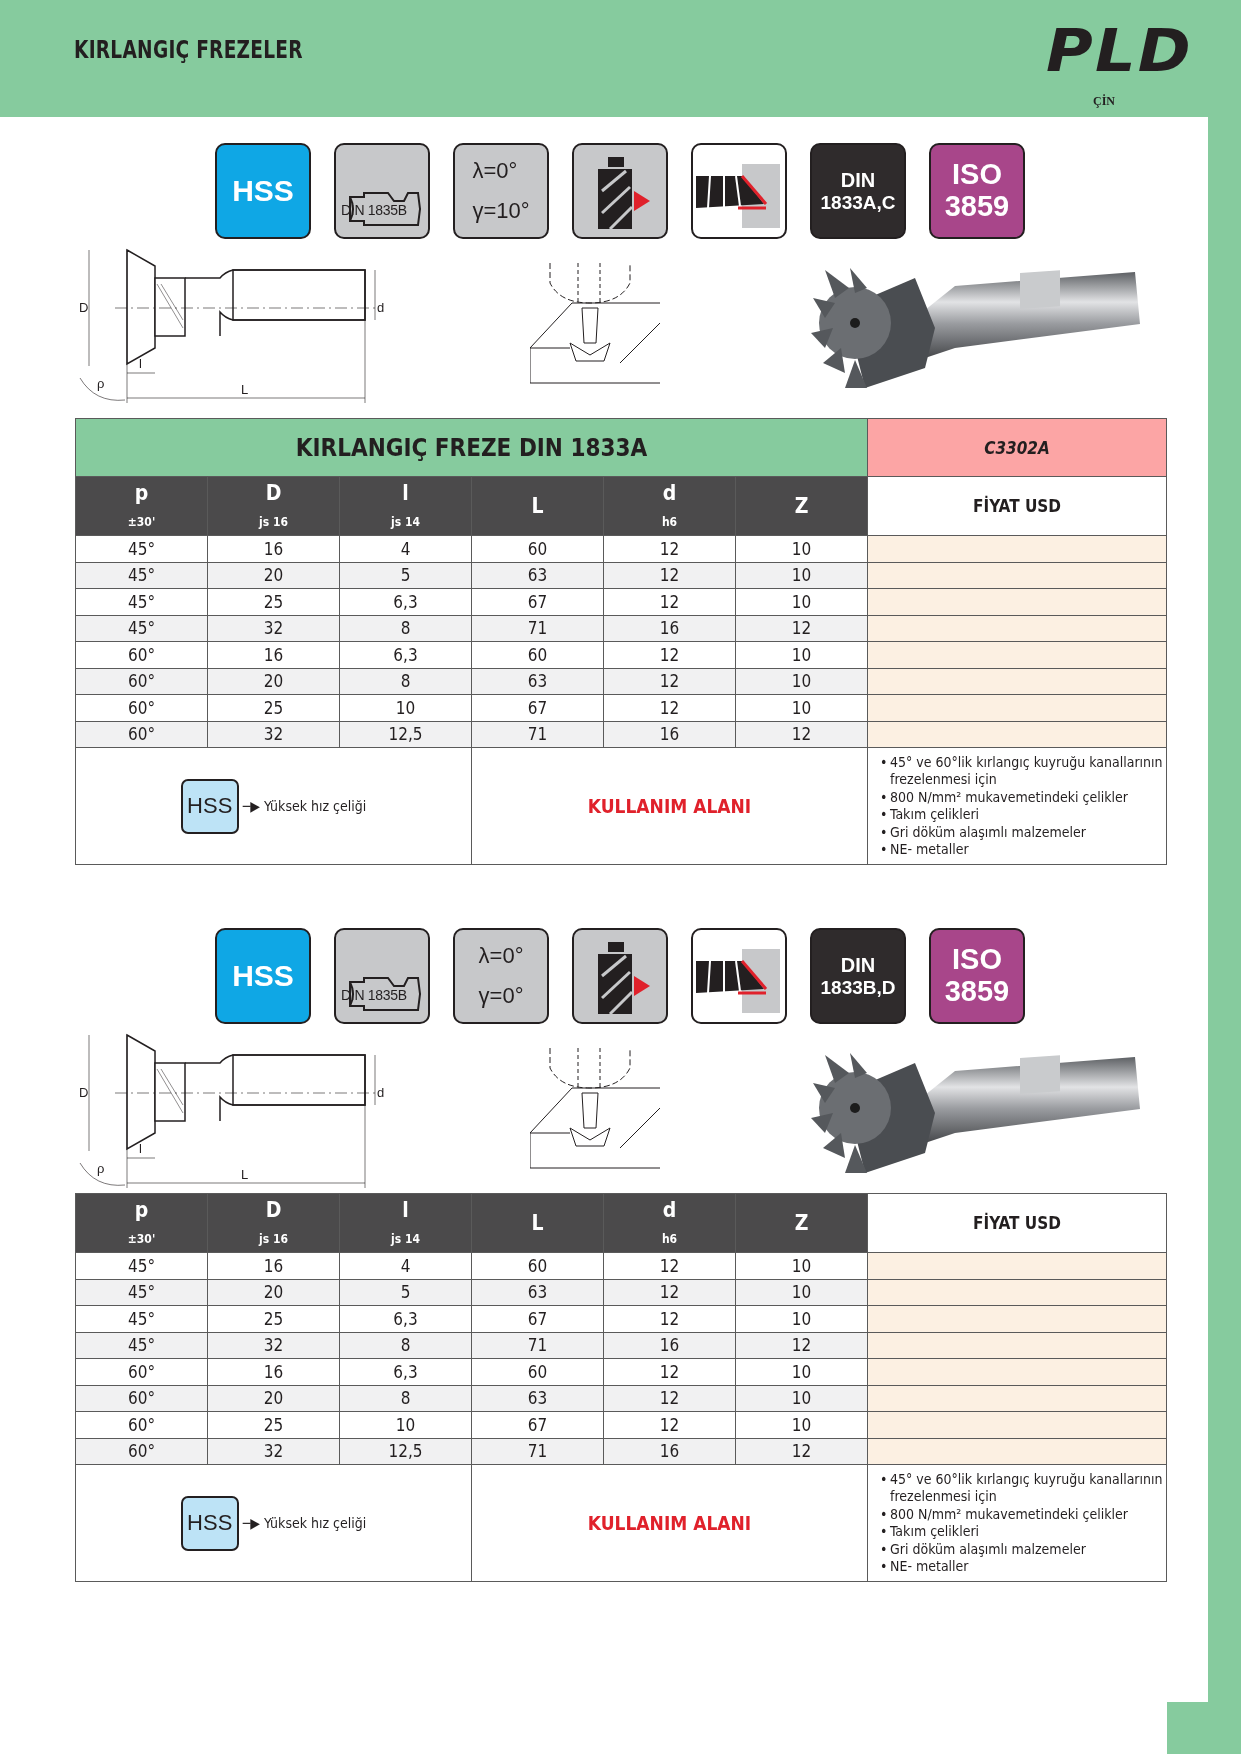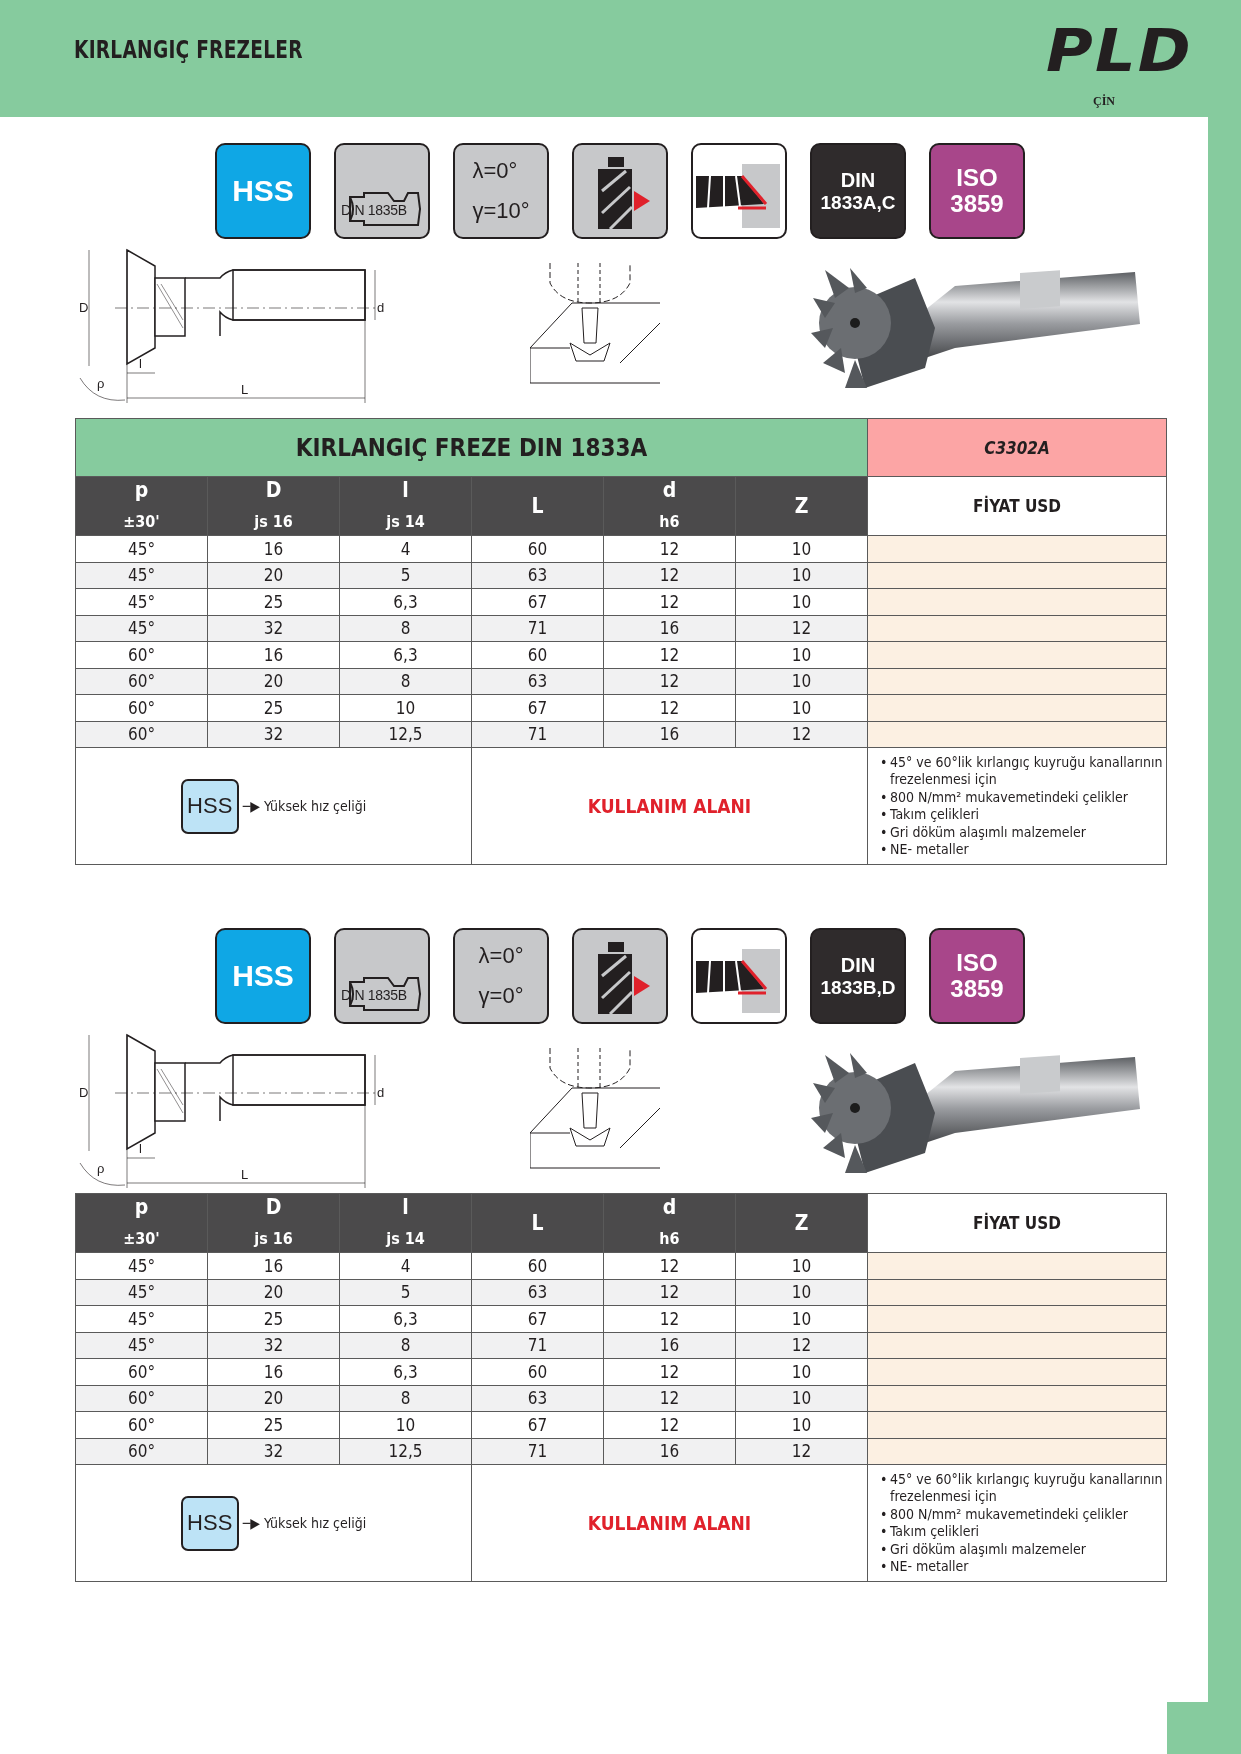--- a/index.html
+++ b/index.html
@@ -14,36 +14,36 @@
   .brand-logo { position: absolute; left: 1046px; top: 22px; font-size: 58px; font-weight: bold; font-style: italic; letter-spacing: 2px; color: #231f20; font-family: "DejaVu Sans", sans-serif; line-height: 1; transform: scaleX(1.1); transform-origin: left; }
   .brand-country { position: absolute; left: 1093px; top: 94px; font-size: 12px; font-weight: bold; color: #231f20; font-family: Liberation Serif, serif; }
 
   .section { position: absolute; left: 0; width: 1241px; }
   .icons-row { position: absolute; left: 215px; top: 0; height: 96px; display: flex; gap: 23px; }
   .icon-tile { width: 96px; height: 96px; border: 2px solid #231f20; border-radius: 10px; position: relative; display: flex; align-items: center; justify-content: center; flex-direction: column; font-family: "Liberation Sans", sans-serif; overflow: hidden; }
   .tile-hss { background: #0fa7e5; color: #fff; font-size: 30px; font-weight: bold; }
   .tile-gray { background: #c7c8ca; color: #231f20; }
   .tile-white { background: #fff; }
   .tile-dark { background: #2f2b2c; color: #fff; font-weight: bold; }
-  .tile-iso { background: #a8468a; color: #fff; font-size: 24px; font-weight: bold; line-height: 1.1; }
+  .tile-iso { background: #a8468a; color: #fff; font-size: 29px; font-weight: bold; line-height: 1.1; }
   .tile-din-label { font-size: 14px; position: absolute; top: 20px; left: 5px; letter-spacing: -0.3px; margin-top: 37px; }
   .tile-angles { font-size: 22px; line-height: 1.8; text-align: left; }
   .dark-top { font-size: 20px; }
   .dark-bot { font-size: 19px; text-align: center; }
 
   .drawing-area { position: absolute; left: 75px; top: 105px; width: 1100px; height: 170px; }
   .drawing-area svg { position: absolute; }
 
   table.spec { position: absolute; left: 75px; border-collapse: collapse; width: 1091px; table-layout: fixed; font-family: "DejaVu Sans Condensed", "DejaVu Sans", sans-serif; }
   table.spec td, table.spec th { border: 1px solid #5a5a5a; text-align: center; vertical-align: middle; }
   .hdr-title { background: #86cb9e; height: 58px; font-size: 24px; font-weight: bold; color: #231f20; }
   .hdr-code { background: #fca5a5; height: 58px; font-size: 17px; font-weight: bold; font-style: italic; }
   .col-hdr { background: #4b4a4b; color: #fff; height: 59px; font-weight: bold; }
   .col-hdr .main { font-size: 21px; display: block; line-height: 1; }
-  .col-hdr .sub { font-size: 16px; display: block; line-height: 1.2; margin-top: 11px; }
+  .col-hdr .sub { font-size: 12px; display: block; line-height: 1.2; margin-top: 11px; }
   .price-hdr { background: #fff; font-size: 17px; font-weight: bold; height: 59px; }
   tr.data-row td { height: 26.5px; font-size: 17px; }
   tr.data-row.odd td { background: #ffffff; }
   tr.data-row.even td { background: #f1f1f2; }
   tr.data-row td.price { background: #fcf0e2; }
   .footer-cell { height: 117px; background: #fff; }
   .hss-legend { display: flex; align-items: center; justify-content: center; gap: 4px; }
   .hss-box { width: 58px; height: 55px; background: #bde3f6; border: 2px solid #231f20; border-radius: 7px; font-family: "Liberation Sans", sans-serif; font-size: 22px; display: flex; align-items: center; justify-content: center; }
   .hss-arrow { font-size: 14px; color: #231f20; }
   .hss-text { font-size: 14px; }

